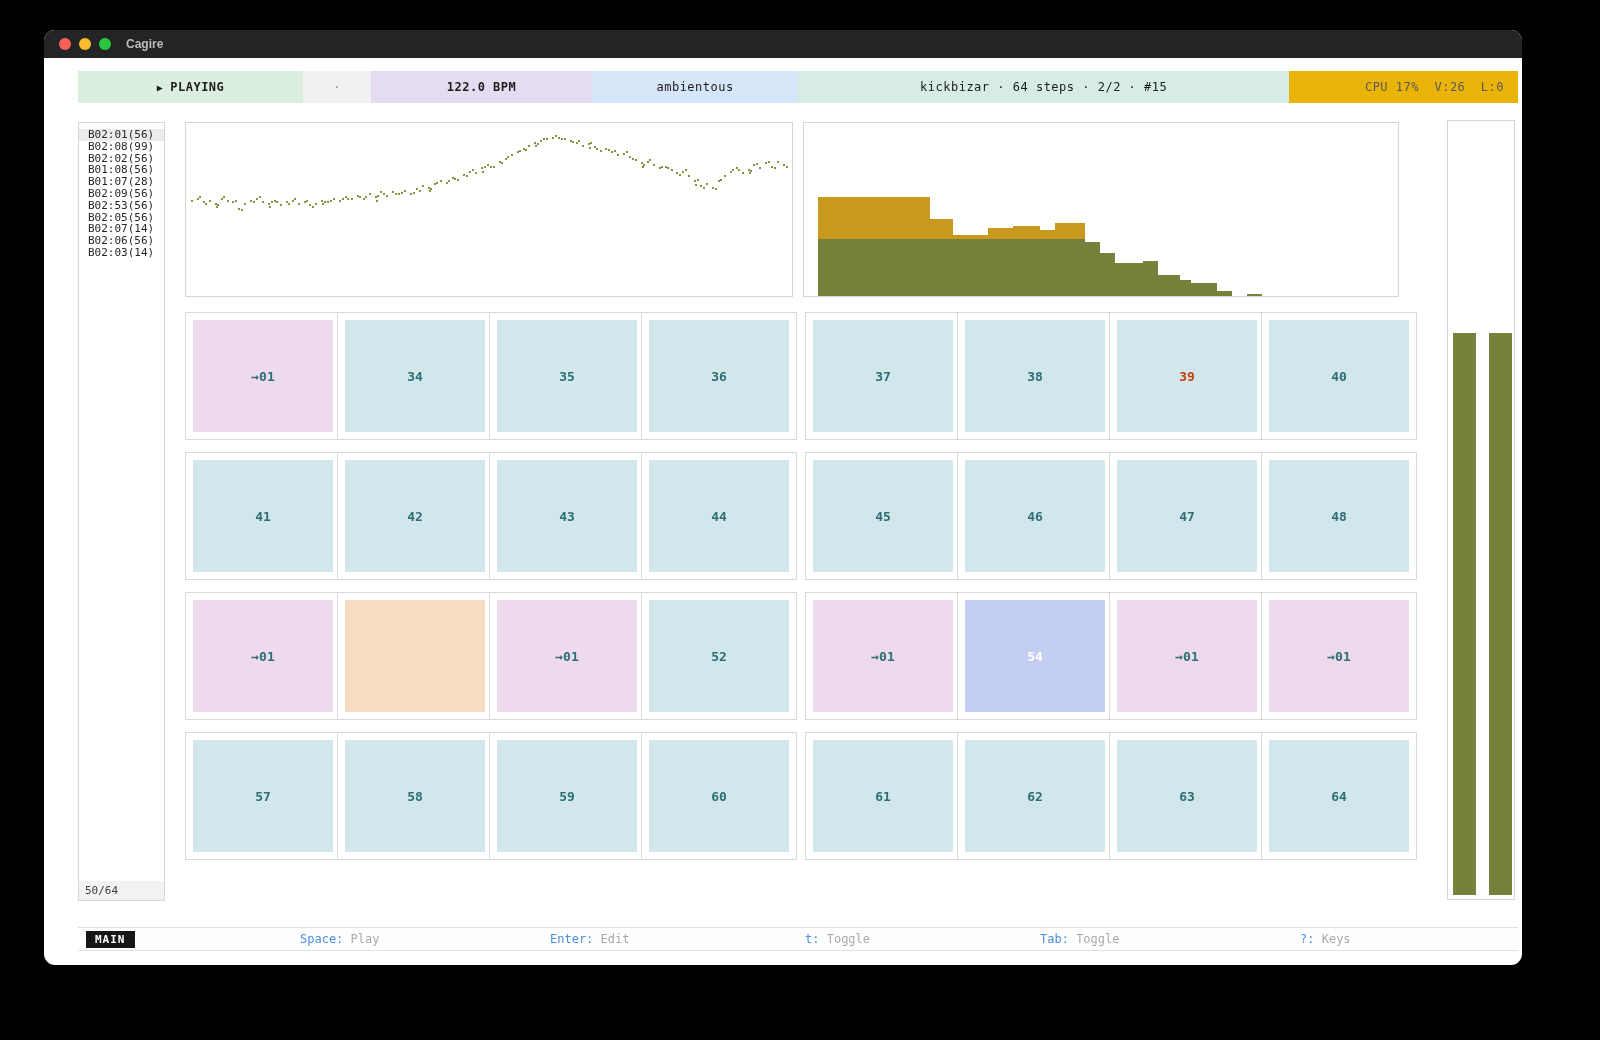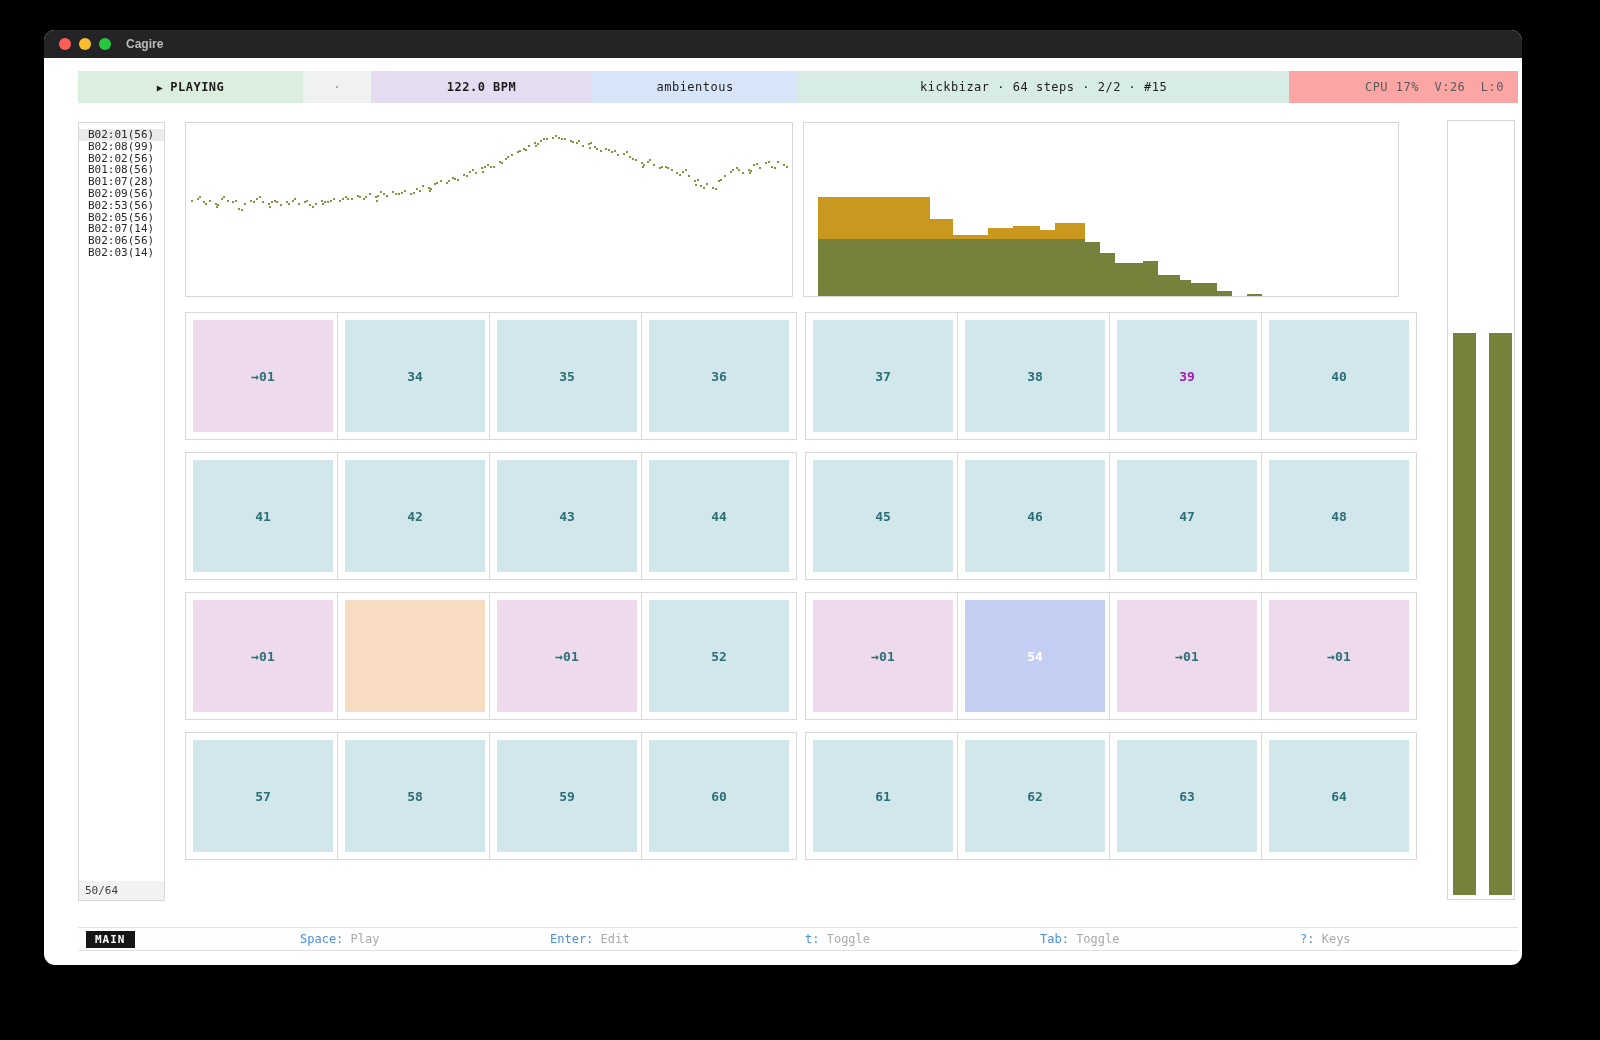--- a/index.html
+++ b/index.html
@@ -71,21 +71,21 @@
     </div>
     <div class="wtitle">Cagire</div>
   </div>
 
   <div class="statusbar">
       <div class="seg seg-0 bold" style="background: rgb(220, 238, 221);"><span class="play-ic">▶</span><span>PLAYING</span></div>
       <div class="seg seg-1" style="background: rgb(240, 241, 243);"><span>·</span></div>
       <div class="seg seg-2 bold" style="background: rgb(230, 220, 241);"><span>122.0 BPM</span></div>
       <div class="seg seg-3" style="background: rgb(215, 229, 248);"><span>ambientous</span></div>
       <div class="seg seg-4" style="background: rgb(215, 236, 227);"><span>kickbizar · 64 steps · 2/2 · #15</span></div>
-      <div class="seg seg-5" style="background: #fca5a5;"><span>CPU 17%  V:26  L:0</span></div>
+      <div class="seg seg-5" style="background: #eab308;"><span>CPU 17%  V:26  L:0</span></div>
     </div>
 
   <div class="sidebar">
     <div class="sidebar-list">
         <div class="sidebar-item selected">B02:01(56)</div>
         <div class="sidebar-item">B02:08(99)</div>
         <div class="sidebar-item">B02:02(56)</div>
         <div class="sidebar-item">B01:08(56)</div>
         <div class="sidebar-item">B01:07(28)</div>
         <div class="sidebar-item">B02:09(56)</div>
@@ -328,21 +328,21 @@
         <div class="cell-inner" style="background: rgb(210, 231, 236); color: rgb(44, 111, 116);">
           <span>37</span>
         </div>
       </div>
       <div class="cell" style="left: 772px; top: 0px;">
         <div class="cell-inner" style="background: rgb(210, 231, 236); color: rgb(44, 111, 116);">
           <span>38</span>
         </div>
       </div>
       <div class="cell" style="left: 924px; top: 0px;">
-        <div class="cell-inner" style="background: rgb(210, 231, 236); color: #a21caf;">
+        <div class="cell-inner" style="background: rgb(210, 231, 236); color: #c2410c;">
           <span>39</span>
         </div>
       </div>
       <div class="cell" style="left: 1076px; top: 0px;">
         <div class="cell-inner" style="background: rgb(210, 231, 236); color: rgb(44, 111, 116);">
           <span>40</span>
         </div>
       </div>
       <div class="cell" style="left: 0px; top: 140px;">
         <div class="cell-inner" style="background: rgb(210, 231, 236); color: rgb(44, 111, 116);">

